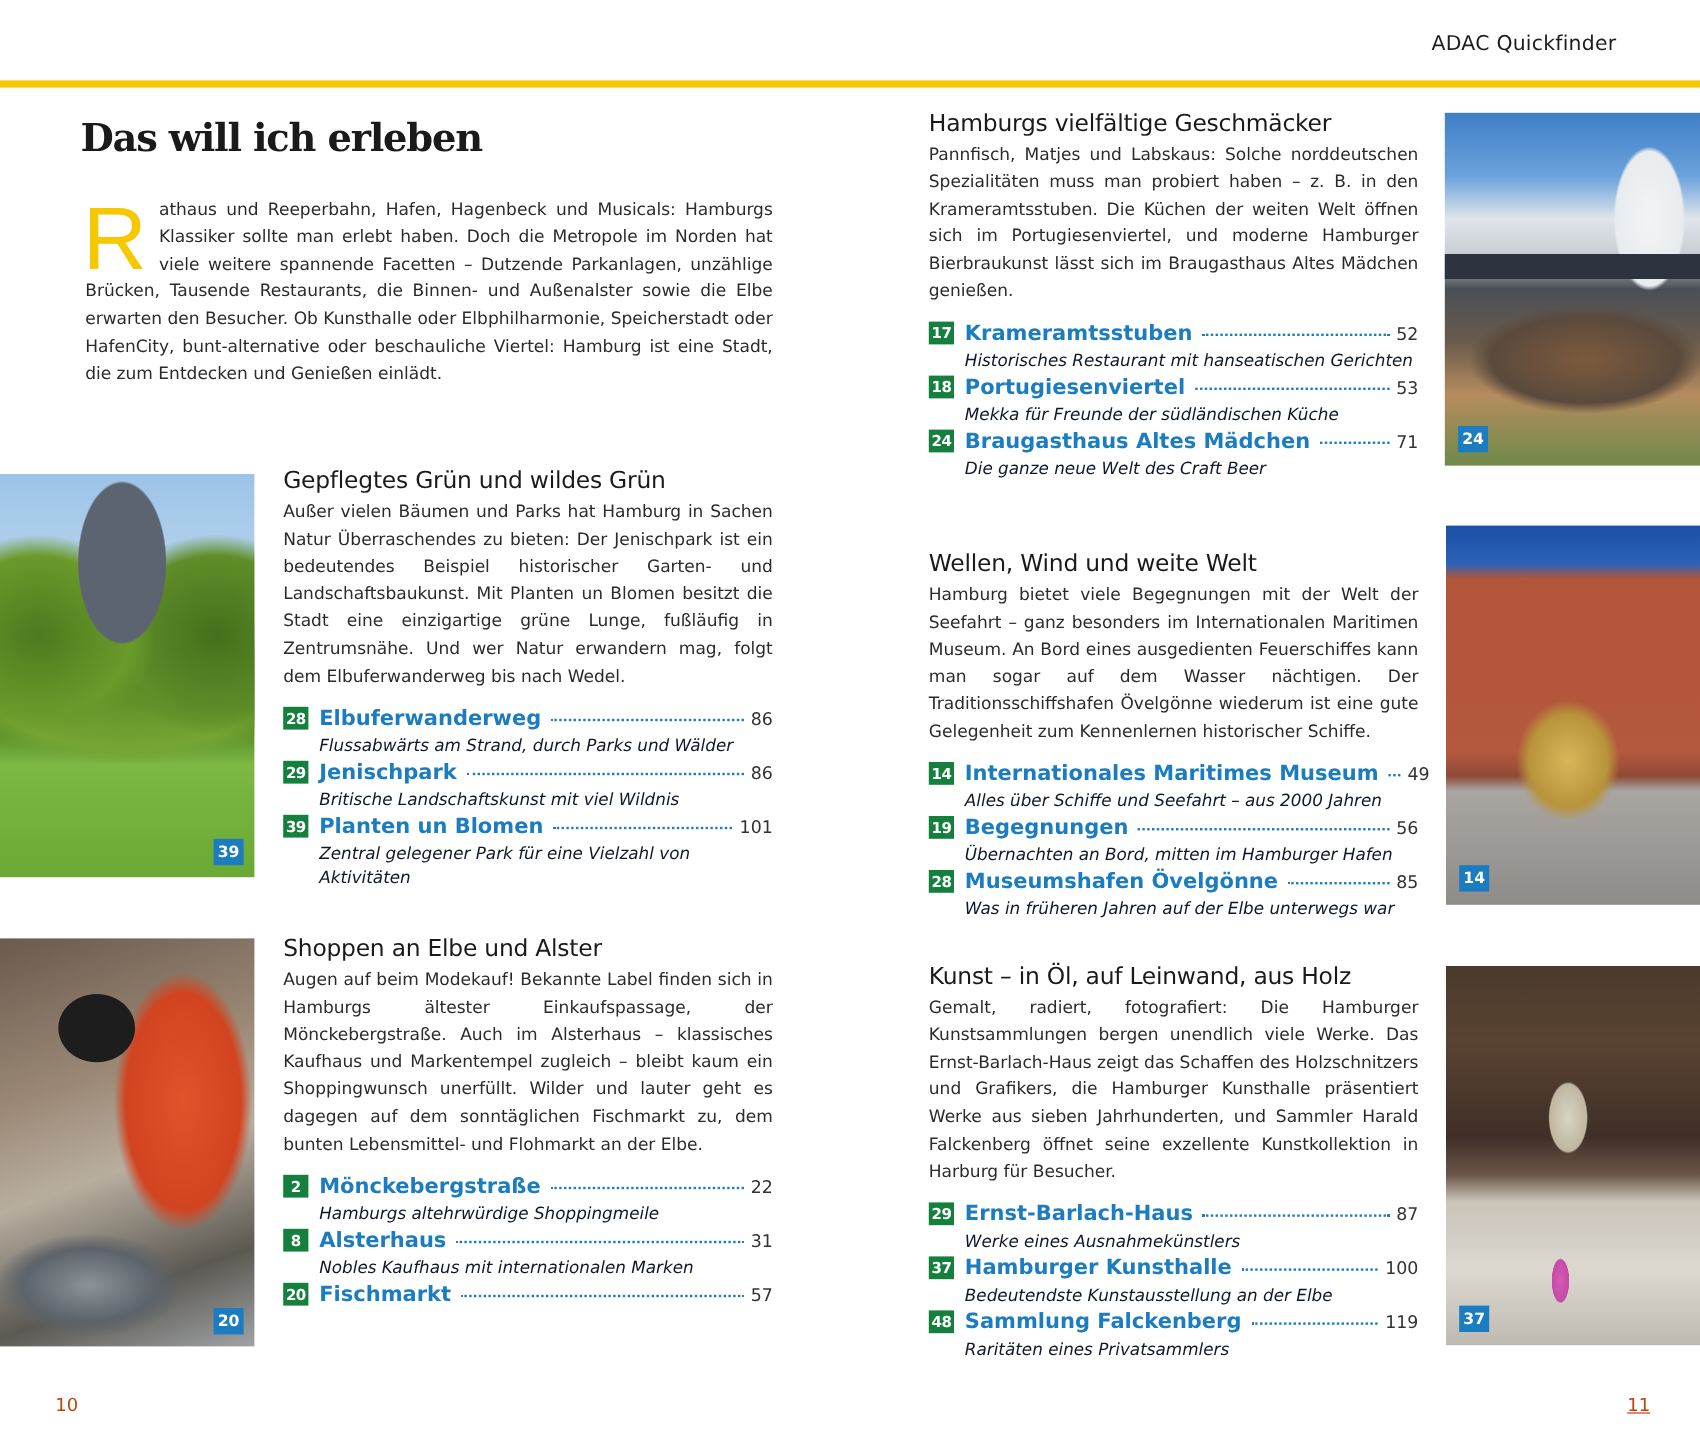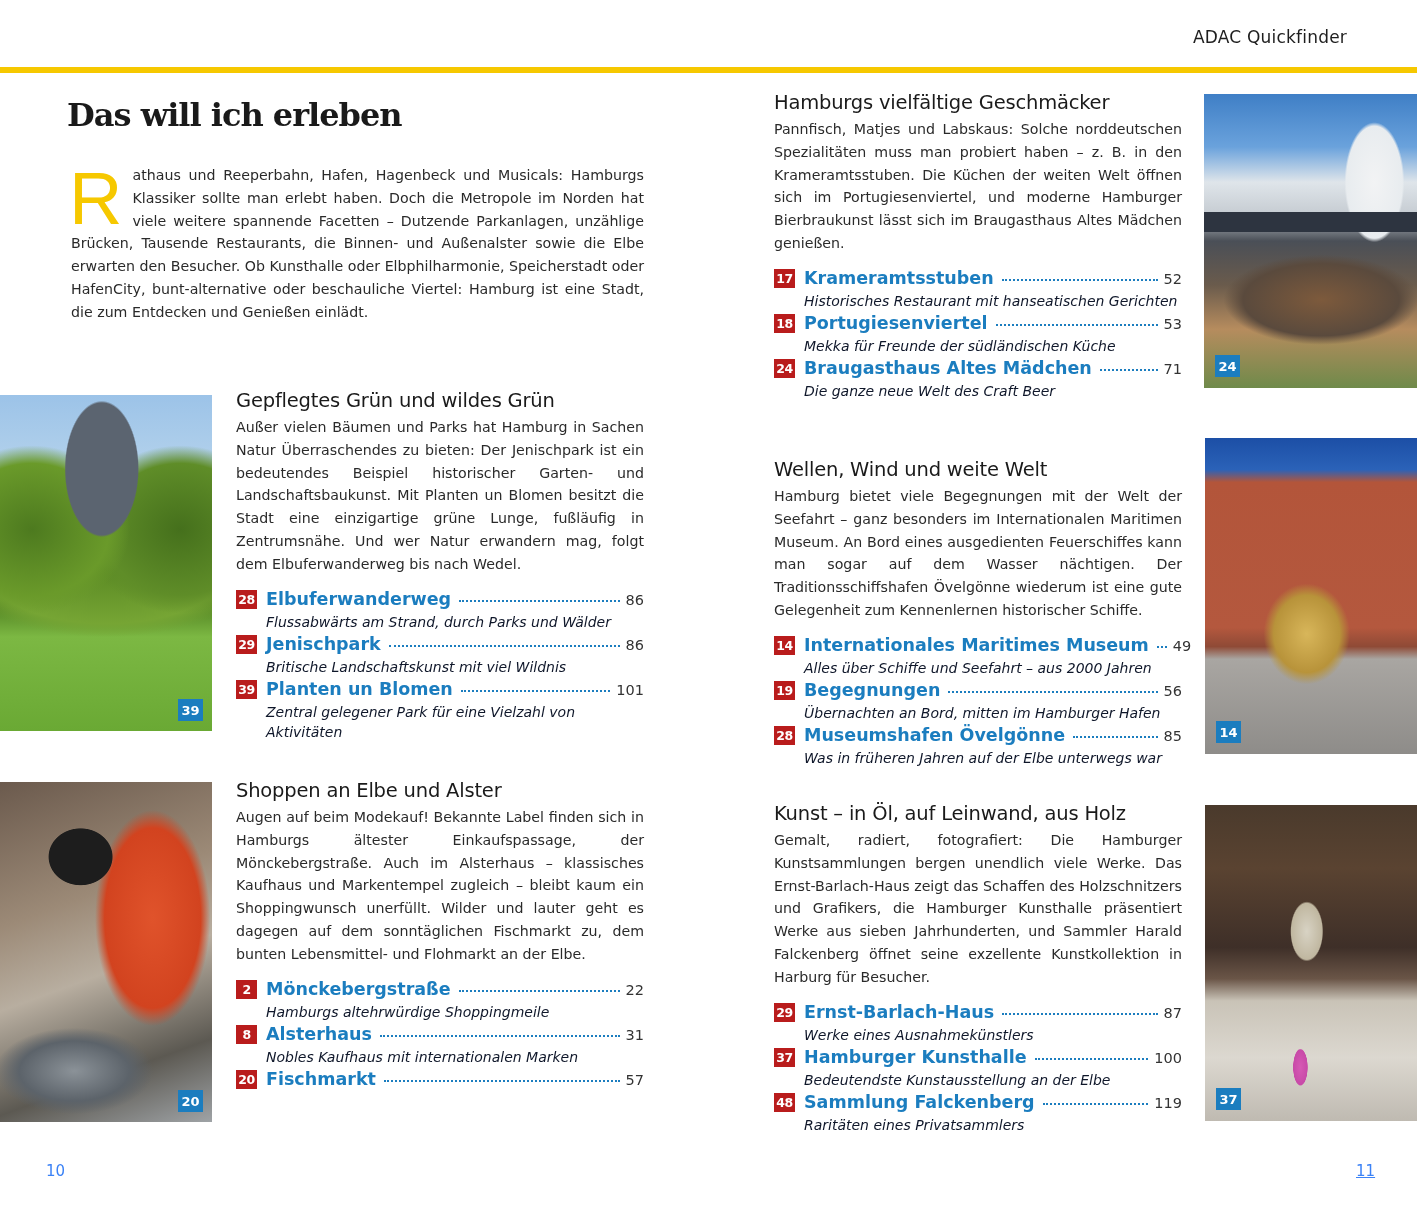--- a/index.html
+++ b/index.html
@@ -13,21 +13,21 @@
 
   .intro { position: absolute; left: 71px; top: 164px; width: 573px; font-size: 14.2px; line-height: 22.8px; text-align: justify; color: #2a2a2a; }
   .dropcap { float: left; font-family: "Liberation Sans", sans-serif; font-size: 74px; line-height: 62px; color: #f6c800; margin: 4px 10px 0 -2px; height: 62px; }
 
   .section { position: absolute; width: 408px; }
   .section h2 { font-size: 19.5px; font-weight: normal; color: #1a1a1a; line-height: 26px; margin-bottom: 2px; white-space: nowrap; letter-spacing: -0.2px; }
   .section .body { font-size: 14.2px; line-height: 22.8px; text-align: justify; color: #2a2a2a; }
   .entries { margin-top: 13px; }
   .entry { display: block; }
   .entry-line { display: flex; align-items: baseline; height: 23px; }
-  .badge { display: inline-flex; align-items: center; justify-content: center; width: 21px; height: 19px; background: #b91c1c; color: #fff; font-weight: bold; font-size: 12.5px; margin-right: 9px; flex: 0 0 auto; position: relative; top: -1px; letter-spacing: -0.5px; }
+  .badge { display: inline-flex; align-items: center; justify-content: center; width: 21px; height: 19px; background: #15803d; color: #fff; font-weight: bold; font-size: 12.5px; margin-right: 9px; flex: 0 0 auto; position: relative; top: -1px; letter-spacing: -0.5px; }
   .entry-name { font-size: 17.5px; font-weight: bold; color: #1b7dbf; white-space: nowrap; }
   .leader { flex: 1 1 auto; border-bottom: 2px dotted #1b7dbf; margin: 0 6px 0 8px; height: 1px; position: relative; top: -3px; min-width: 10px; }
   .page-ref { font-size: 14.5px; color: #333; white-space: nowrap; }
   .entry-desc { font-size: 14px; font-style: italic; color: #0f172a; padding-left: 30px; line-height: 20px; margin-top: 0px; margin-bottom: 2px; }
 
   .photo { position: absolute; overflow: hidden; }
   .photo .pbadge { position: absolute; width: 25px; height: 22px; background: #1b7dbf; color: #fff; font-weight: bold; font-size: 13px; display: flex; align-items: center; justify-content: center; }
 
   .photo-park { left: 0; top: 395px; width: 212px; height: 336px;
     background:
@@ -61,21 +61,21 @@
       linear-gradient(180deg, #1c4fa6 0%, #2b62b8 10%, #b3553a 14%, #b4583e 60%, #8f4a36 66%, #a9a6a2 70%, #8e8c89 100%); }
   .photo-museum .pbadge { left: 11px; bottom: 11px; }
 
   .photo-kunst { left: 1205px; top: 805px; width: 212px; height: 316px;
     background:
       radial-gradient(ellipse 22px 40px at 48% 40%, #d8d3c4 0%, #c0b7a0 70%, rgba(192,183,160,0) 75%),
       radial-gradient(ellipse 10px 25px at 45% 83%, #d659b4 0%, #c84aa8 70%, rgba(200,74,168,0) 75%),
       linear-gradient(180deg, #4a3a2c 0%, #5a4331 20%, #3e2f28 45%, #6a5547 55%, #c9c3b7 62%, #dcd8d0 80%, #bfbab1 100%); }
   .photo-kunst .pbadge { left: 11px; bottom: 11px; }
 
-  .folio { position: absolute; top: 1162px; font-size: 15px; color: #3b82f6; text-align: center; }
+  .folio { position: absolute; top: 1162px; font-size: 15px; color: #c2410c; text-align: center; }
   .folio-left { left: 46px; }
   .folio-right { left: 1356px; text-decoration: underline; }
 </style>
 </head>
 <body>
 
 <div class="running-head">ADAC Quickfinder</div>
 <div class="yellow-rule"></div>
 
 <h1 class="page-title">Das will ich erleben</h1>

